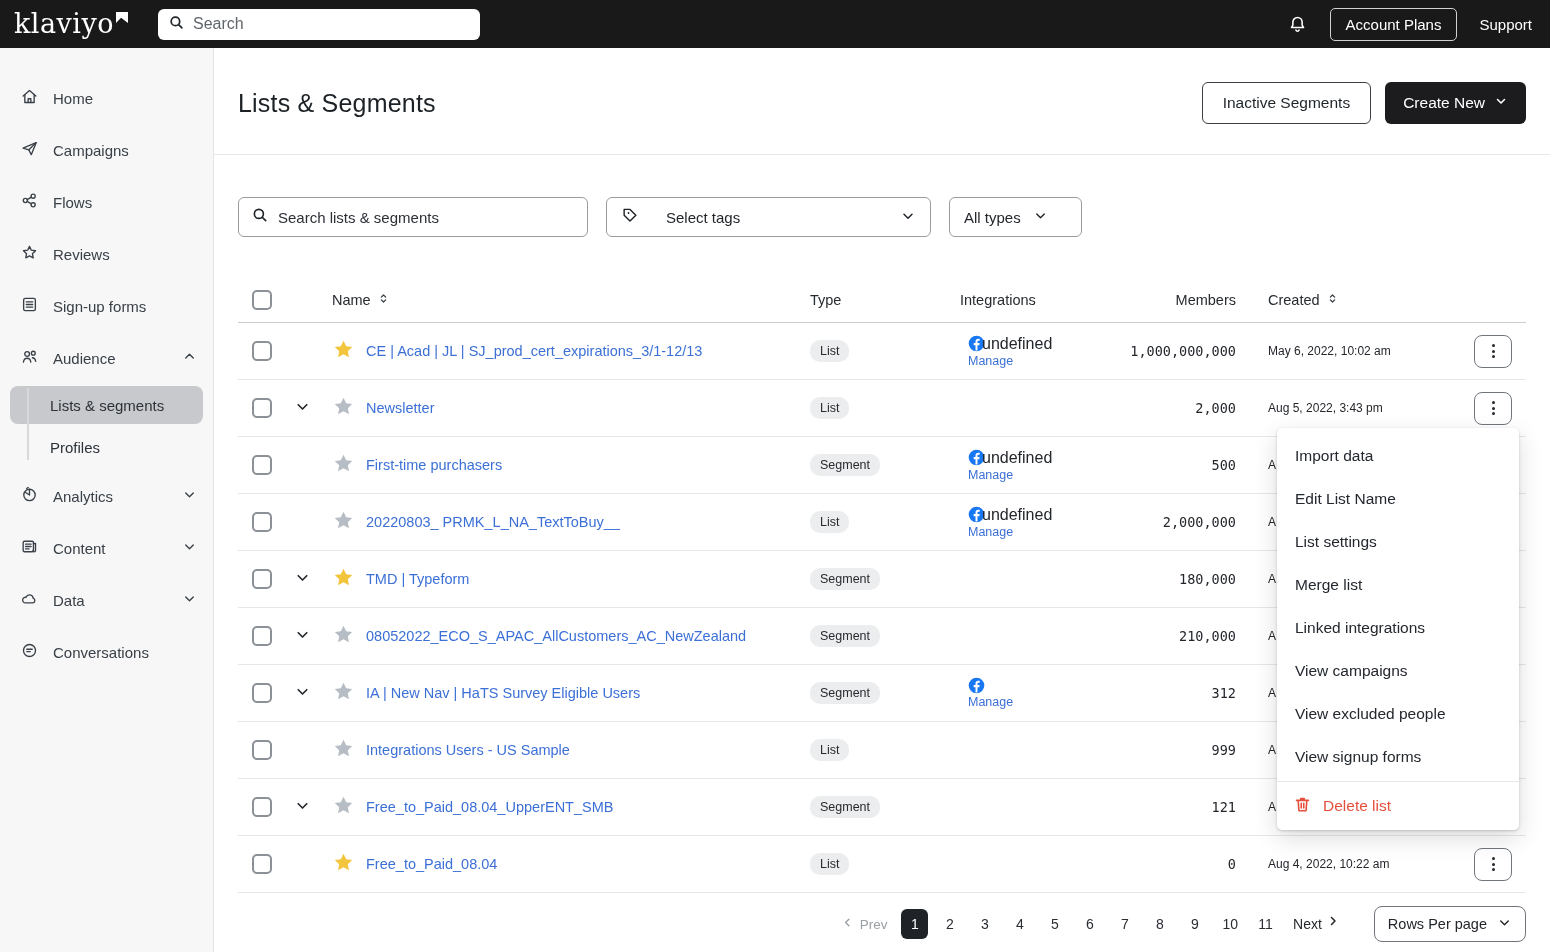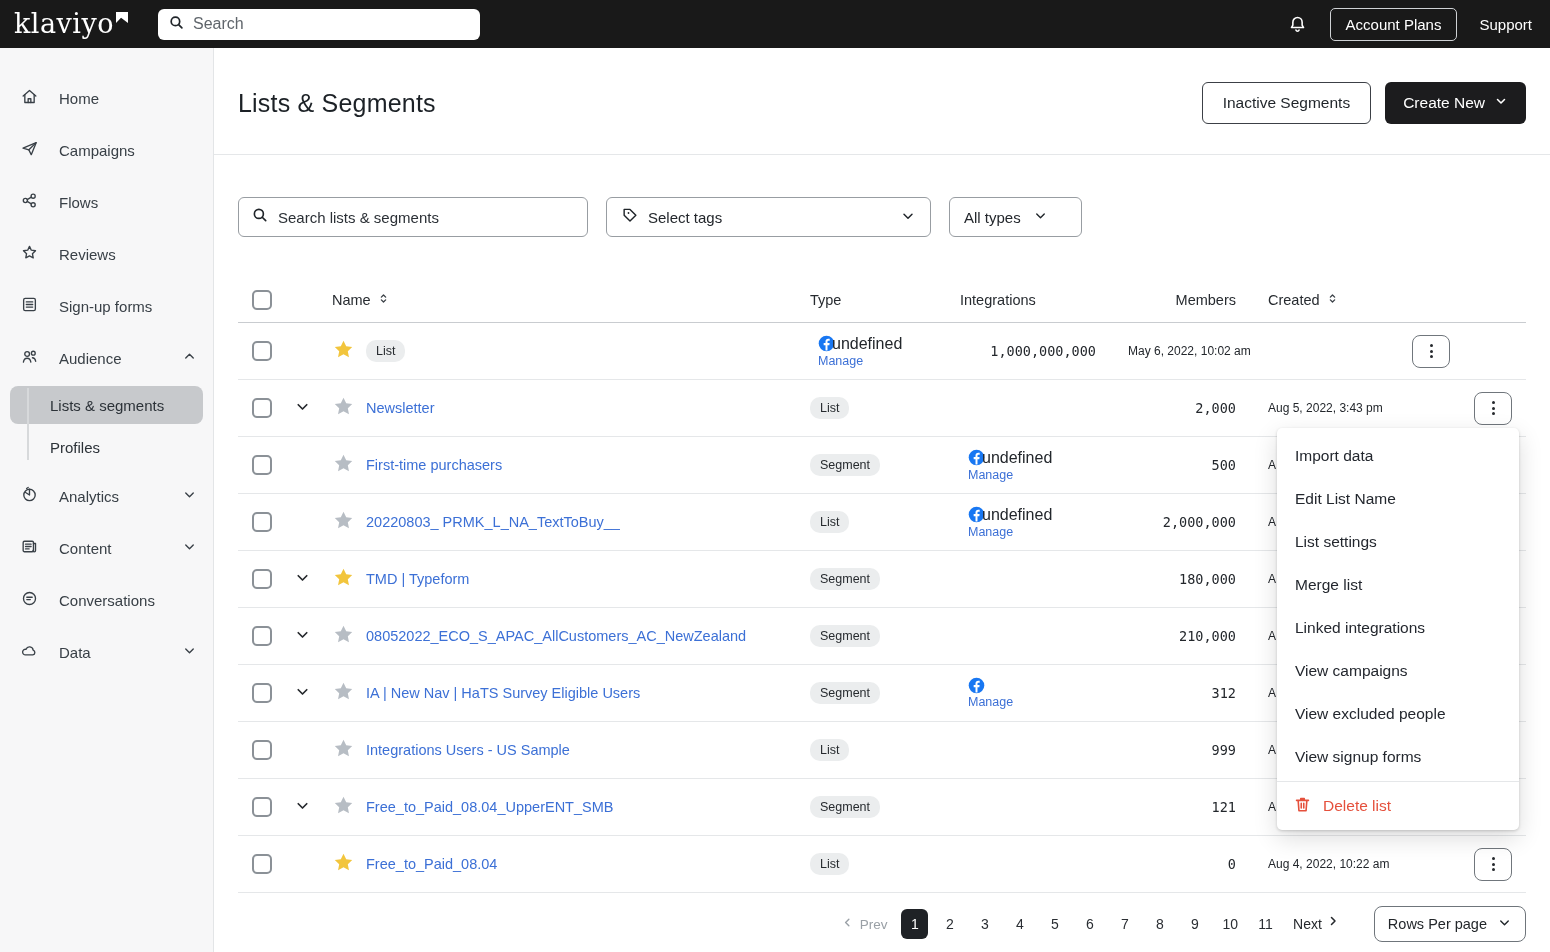--- a/index.html
+++ b/index.html
@@ -15,21 +15,21 @@
   .top-search { margin-left:30px; width:322px; height:31px; background:#fff; border-radius:6px; display:flex; align-items:center; padding:0 10px; gap:8px; }
   .top-search input { border:none; outline:none; flex:1; font-size:16px; color:#23272c; font-family:inherit; background:transparent; }
   .top-search input::placeholder { color:#5f656b; }
   .top-right { margin-left:auto; display:flex; align-items:center; gap:22px; margin-right:18px; }
   .bell-btn { background:none; border:none; cursor:pointer; display:flex; }
   .account-plans-btn { background:transparent; color:#fff; border:1px solid #cfd2d5; border-radius:5px; padding:7px 15px; font-size:15px; font-family:inherit; cursor:pointer; }
   .support-link { color:#fff; font-size:15px; cursor:pointer; }
 
   
   .sidebar { position:absolute; top:48px; left:0; width:214px; height:904px; background:#f7f7f8; border-right:1px solid #e3e5e7; padding-top:24px; z-index:10; }
-  .side-item { display:flex; align-items:center; gap:20px; height:52px; padding:0 16px 0 20px; font-size:15px; color:#394047; cursor:pointer; position:relative; }
+  .side-item { display:flex; align-items:center; gap:14px; height:52px; padding:0 16px 0 20px; font-size:15px; color:#394047; cursor:pointer; position:relative; }
   .side-item .lbl { flex:1; }
   .sub-wrap { position:relative; }
   .sub-rail { position:absolute; left:27px; top:2px; bottom:6px; width:2px; background:#d7d9db; }
   .sub-item { display:flex; align-items:center; height:38px; margin:2px 10px 4px 10px; padding-left:40px; border-radius:8px; font-size:15px; color:#2c3238; cursor:pointer; }
   .sub-item.active { background:#c7c9cc; font-weight:400; }
 
   
   .main { position:absolute; top:48px; left:214px; width:1336px; height:904px; background:#fff; }
   .main-inner { padding:0 24px; position:relative; }
   .page-head { display:flex; align-items:center; padding-top:34px; }
@@ -37,21 +37,21 @@
   .head-actions { margin-left:auto; display:flex; gap:14px; }
   .btn-outline { background:#fff; border:1px solid #3c4046; border-radius:6px; padding:11px 20px; font-size:15.5px; color:#1f2429; font-family:inherit; cursor:pointer; }
   .btn-dark { background:#1c1c1e; border:none; color:#fff; border-radius:6px; padding:11px 18px; font-size:15.5px; font-family:inherit; cursor:pointer; display:flex; align-items:center; gap:9px; }
   .head-divider { border:none; border-top:1px solid #e5e7e9; margin-top:30px; margin-left:-24px; margin-right:-24px; }
 
   
   .filters { display:flex; gap:18px; margin-top:42px; }
   .filter-search { width:350px; height:40px; border:1px solid #989da2; border-radius:6px; display:flex; align-items:center; gap:9px; padding:0 12px; background:#fff; }
   .filter-search input { border:none; outline:none; flex:1; font-size:15px; color:#23272c; font-family:inherit; }
   .filter-search input::placeholder { color:#2b3036; }
-  .dropdown { height:40px; border:1px solid #989da2; border-radius:6px; display:flex; align-items:center; gap:9px; padding:0 14px; background:#fff; cursor:pointer; font-size:15px; color:#23272c; }
+  .dropdown { height:40px; border:1px solid #989da2; border-radius:6px; display:flex; align-items:center; gap:27px; padding:0 14px; background:#fff; cursor:pointer; font-size:15px; color:#23272c; }
   .dd-tags { width:325px; } .dd-tags .dd-label { flex:1; }
   .dd-types { width:133px; gap:12px; }
 
   
   .grid { display:grid; grid-template-columns:42px 38px 34px 1fr 150px 150px 140px 200px 62px; align-items:center; }
   .thead { margin-top:48px; height:38px; border-bottom:1px solid #c9ccd0; padding:0 14px 8px 14px;
            display:grid; grid-template-columns:42px 1fr 150px 150px 140px 200px 62px; align-items:center; font-size:14.5px; color:#272b30; }
   .th-name { display:flex; align-items:center; gap:6px; padding-left:38px; }
   .th-members { text-align:right; padding-right:14px; }
   .th-created { display:flex; align-items:center; gap:6px; padding-left:18px; }
@@ -194,33 +194,33 @@
           <path d="M17 8.2h2.6v8.9a1.6 1.6 0 0 1-3.2 0"></path>
           <path d="M7 9h7M7 12h7M7 15h4.5"></path>
         </svg></span>
       <span class="lbl">Content</span>
       <span><svg width="15" height="15" viewBox="0 0 24 24" fill="none" stroke="#394047" stroke-width="2.2" stroke-linecap="round" stroke-linejoin="round">
           <path d="M6 9.5l6 6 6-6"></path>
         </svg></span>
     </div>
     <div class="side-item">
       <span><svg width="19" height="19" viewBox="0 0 24 24" fill="none" stroke="#394047" stroke-width="1.7" stroke-linecap="round" stroke-linejoin="round">
-          <circle cx="12" cy="12" r="7.6"></circle>
-          <path d="M8.6 10.4h6.8M8.6 13.4h4.4"></path>
-        </svg></span>
-      <span class="lbl">Conversations</span>
-    </div>
-    <div class="side-item">
-      <span><svg width="19" height="19" viewBox="0 0 24 24" fill="none" stroke="#394047" stroke-width="1.7" stroke-linecap="round" stroke-linejoin="round">
           <path d="M7.2 17.6a3.6 3.6 0 1 1 .5-7.1 4.6 4.6 0 0 1 8.9 1.1 3.1 3.1 0 0 1-.4 6Z"></path>
         </svg></span>
       <span class="lbl">Data</span>
       <span><svg width="15" height="15" viewBox="0 0 24 24" fill="none" stroke="#394047" stroke-width="2.2" stroke-linecap="round" stroke-linejoin="round">
           <path d="M6 9.5l6 6 6-6"></path>
         </svg></span>
+    </div>
+    <div class="side-item">
+      <span><svg width="19" height="19" viewBox="0 0 24 24" fill="none" stroke="#394047" stroke-width="1.7" stroke-linecap="round" stroke-linejoin="round">
+          <circle cx="12" cy="12" r="7.6"></circle>
+          <path d="M8.6 10.4h6.8M8.6 13.4h4.4"></path>
+        </svg></span>
+      <span class="lbl">Conversations</span>
     </div>
   </nav>
 
 <main class="main">
   <div class="main-inner">
 
     <div class="page-head">
       <h1 class="page-title">Lists &amp; Segments</h1>
       <div class="head-actions">
         <button class="btn-outline">Inactive Segments</button>
@@ -300,20 +300,23 @@
 
     <div class="rows" id="rows">
         <div class="row grid">
           <div>
             <span class="checkbox" style="display:block"></span>
           </div>
           <div class="expander"></div>
           <div><span class="star"><svg width="23" height="23" viewBox="0 0 24 24" fill="#f2c53d">
                 <path d="M12 2.8l2.8 5.8 6.3.8-4.6 4.4 1.2 6.2L12 17l-5.7 3l1.2-6.2L2.9 9.4l6.3-.8Z"></path>
               </svg></span></div>
+          <div>
+            <a class="name-link">CE | Acad | JL | SJ_prod_cert_expirations_3/1-12/13</a>
+          </div>
           <div><span class="type-badge">List</span></div>
           <div class="integrations-cell">
             <div class="int-icons">
               <span>
                 <svg width="17" height="17" viewBox="0 0 24 24">
                   <circle cx="12" cy="12" r="11" fill="#1877f2"></circle>
                   <path fill="#fff" d="M13.4 22v-7.6h2.6l.4-3h-3V9.5c0-.9.3-1.5 1.6-1.5h1.5V5.3c-.3 0-1.2-.1-2.2-.1-2.2 0-3.7 1.3-3.7 3.8v2.4H8v3h2.6V22Z"></path>
                 </svg>
               </span>
               <span>undefined</span>

